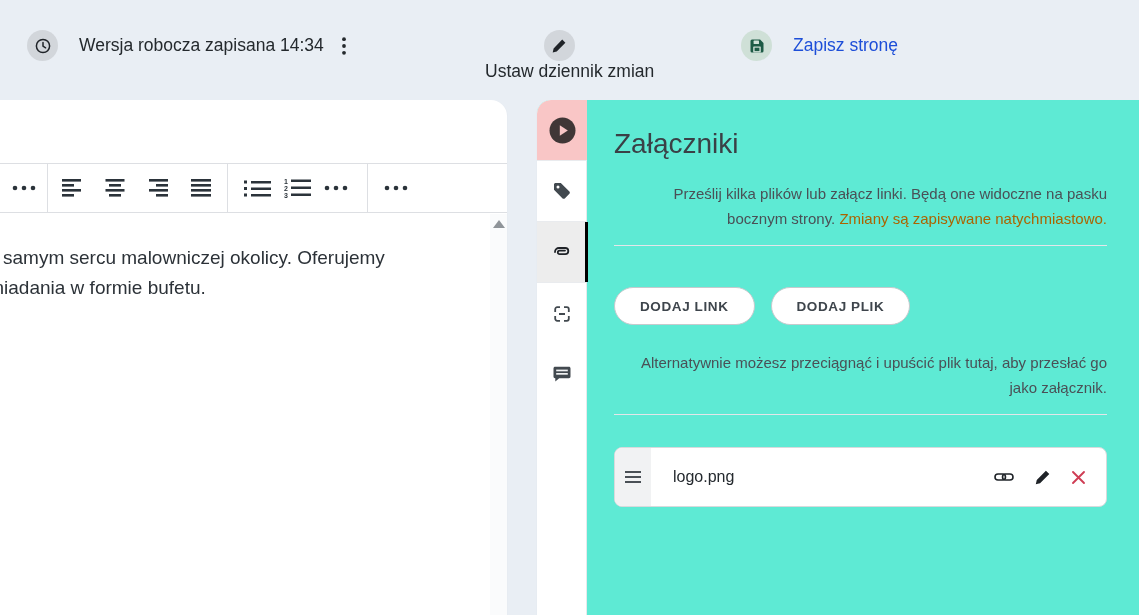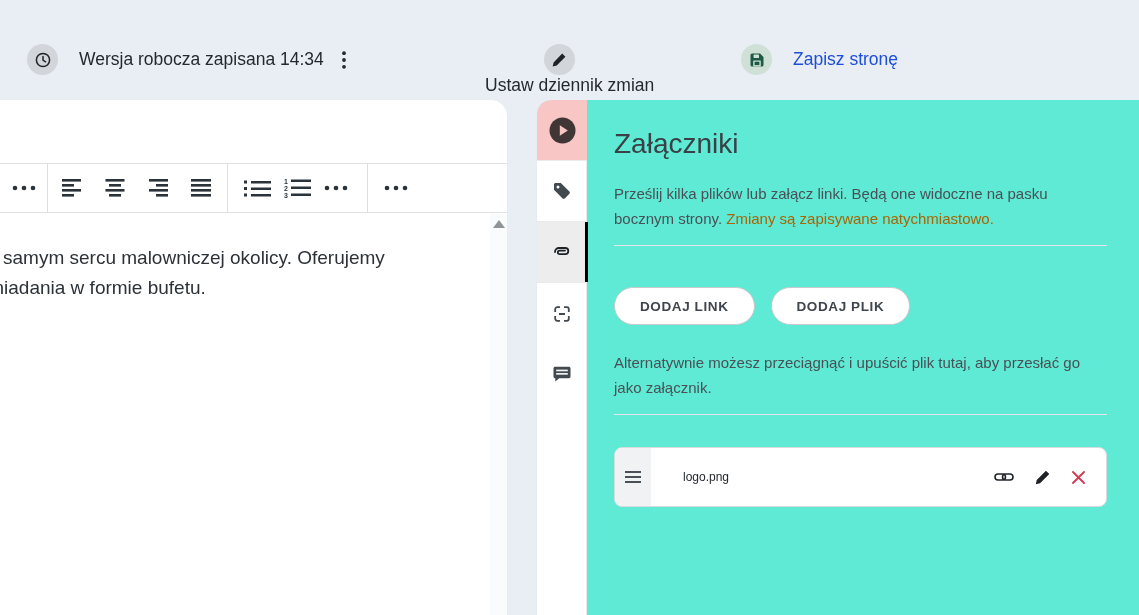--- a/index.html
+++ b/index.html
@@ -6,21 +6,21 @@
   html,body { width:1139px; height:615px; overflow:hidden; }
   body {
     background:#e9eef4;
     font-family:"Liberation Sans","DejaVu Sans",sans-serif;
     color:#24292e;
     position:relative;
   }
   svg { display:block; }
 
   
-  .topbar { position:absolute; left:0; top:16px; width:1137px; height:100px;padding-left:21px; }
+  .topbar { position:absolute; left:0; top:2px; width:1137px; height:100px;padding-left:21px; }
   .tb-group { position:absolute; top:28px; height:31px; display:flex; align-items:center; cursor:pointer; }
   .tb-circle {
     width:31px; height:31px; border-radius:50%;
     background:#d2d6db; display:flex; align-items:center; justify-content:center;
     flex:0 0 auto;
   }
   .tb-circle.save-bg { background:#cfe0d7; }
   .tb-label { margin-left:21px; font-size:17.5px; color:#24292d; white-space:nowrap; }
   .tb-label.green { color:#1d4ed8; }
   .kebab { margin-left:15px; padding:2px; }
@@ -75,41 +75,41 @@
   }
   .tab.b { border-bottom:1px solid #e9ebee; }
   .tab.pink { background:#f9c6c6; border-top-left-radius:14px; }
   .tab.selected { background:#ededed; }
   .tab.selected .indicator {
     position:absolute; right:-1px; top:0; bottom:0; width:3px; background:#000;
   }
 
   .panel-content { position:absolute; left:77px; top:0; right:0; bottom:0; padding:20px 32px 0 0; }
   .panel-title { font-size:28px; line-height:36px; font-weight:400; color:#3a4046; margin:6px 0 19px 0; }
-  .panel-desc { font-size:15px; line-height:25px; color:#4a5056; max-width:500px; margin-bottom:14px; }
+  .panel-desc { font-size:15px; line-height:25px; color:#4a5056; max-width:500px; margin-bottom:14px;text-align:right; }
   .orange { color:#ab6400; cursor:pointer; }
   hr.sep { border:0; border-top:1px solid #e4e6e9; margin:0 0 0 0; }
   .btn-row { margin:41px 0 25px 0; display:flex; gap:16px; }
   .pill-btn {
     height:38px; padding:0 25px; background:#fff;
     border:1px solid #c6cacd; border-radius:19px;
     font-family:inherit; font-size:13.5px; font-weight:700; letter-spacing:.6px;
     color:#3e454c; cursor:pointer; display:flex; align-items:center;
   }
   .rows { margin-top:32px; }
   .file-row {
     height:60px; border:1px solid #d8dadc; border-radius:8px;
     display:flex; align-items:stretch; overflow:hidden; background:#fff;
     margin-bottom:16px;
   }
   .drag-handle {
     width:36px; background:#f1f2f3; display:flex; align-items:center; justify-content:center;
     cursor:grab; flex:0 0 auto;
   }
-  .file-name { flex:1; display:flex; align-items:center; padding-left:32px; font-size:12px; color:#24292e; }
+  .file-name { flex:1; display:flex; align-items:center; padding-left:22px; font-size:16px; color:#24292e; }
   .file-actions { display:flex; align-items:center; gap:16px; padding-right:18px; }
   .icon-btn { cursor:pointer; display:flex; align-items:center; justify-content:center; padding:2px; }
 </style>
 </head>
 <body>
 
 <div class="topbar">
 
   <div class="tb-group" style="left:27px;">
     <span class="tb-circle">

